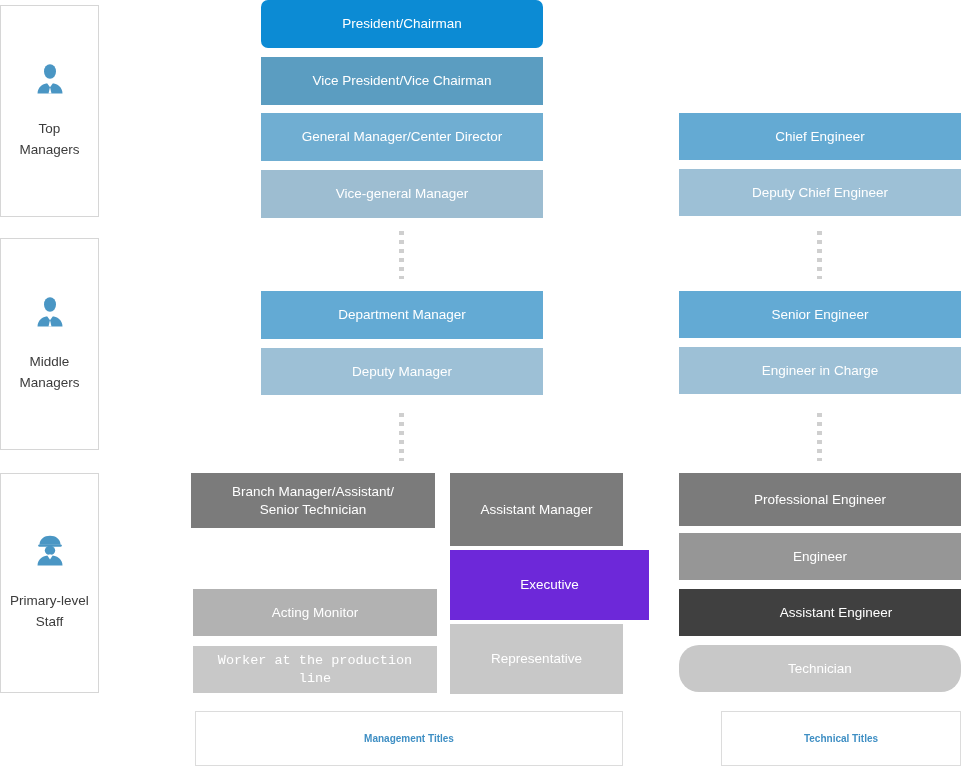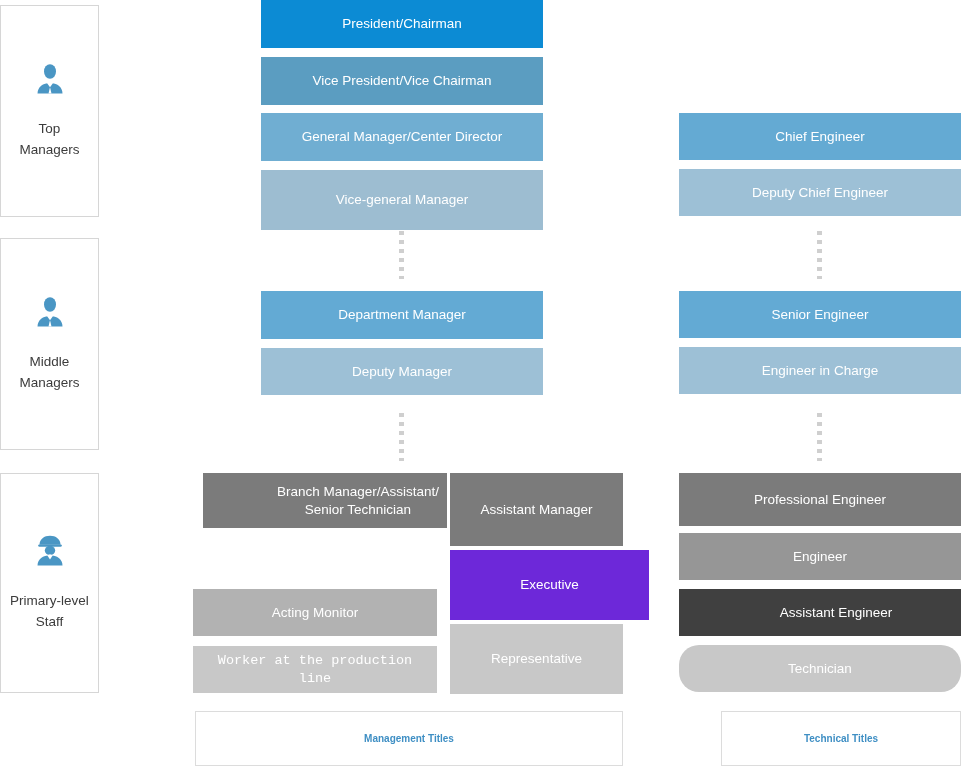--- a/index.html
+++ b/index.html
@@ -105,30 +105,30 @@
         <rect x="5.2" y="10.4" width="23.6" height="2.4" rx="1.2" fill="#4a96c4"></rect>
         <ellipse cx="17" cy="16.4" rx="5.2" ry="4.6" fill="#4a96c4"></ellipse>
         <path d="M4.5 31.5c0-6.4 5.6-10.2 12.5-10.2s12.5 3.8 12.5 10.2z" fill="#4a96c4"></path>
         <path d="M14.2 21.3 17 25.4l2.8-4.1-2.8-1.1z" fill="#ffffff"></path>
       </svg>
     </span>
     <span class="lbl">Primary-level
 Staff</span>
   </div>
 
-  <div class="box" style="left:261px;width:282px;top:0px;height:48px;background:#0c8bd4;">
+  <div class="box" style="left:261px;width:282px;top:0px;height:48px;background:#0c8bd4;border-radius:7px;">
     <span>President/Chairman</span>
   </div>
   <div class="box" style="left:261px;width:282px;top:57px;height:48px;background:#5b9dc1;">
     <span>Vice President/Vice Chairman</span>
   </div>
   <div class="box" style="left:261px;width:282px;top:113px;height:48px;background:#70aed2;">
     <span>General Manager/Center Director</span>
   </div>
-  <div class="box" style="left:261px;width:282px;top:170px;height:60px;background:#9dbdd1;">
+  <div class="box" style="left:261px;width:282px;top:170px;height:48px;background:#9dbdd1;">
     <span>Vice-general Manager</span>
   </div>
 
   <div class="box" style="left:679px;width:282px;top:113px;height:47px;background:#64aad3;">
     <span>Chief Engineer</span>
   </div>
   <div class="box" style="left:679px;width:282px;top:169px;height:47px;background:#9dc0d6;">
     <span>Deputy Chief Engineer</span>
   </div>
 
@@ -145,21 +145,21 @@
   <div class="box" style="left:679px;width:282px;top:291px;height:47px;background:#63aad4;">
     <span>Senior Engineer</span>
   </div>
   <div class="box" style="left:679px;width:282px;top:347px;height:47px;background:#9dc0d6;">
     <span>Engineer in Charge</span>
   </div>
 
   <div class="dots" style="left:399px;top:413px;height:48px;"></div>
   <div class="dots" style="left:817px;top:413px;height:48px;"></div>
 
-  <div class="box" style="left:203px;width:244px;top:473px;height:55px;background:#7b7b7b;justify-content:flex-end;">
+  <div class="box" style="left:191px;width:244px;top:473px;height:55px;background:#7b7b7b;">
     <span>Branch Manager/Assistant/
 Senior Technician</span>
   </div>
   <div class="box" style="left:193px;width:244px;top:589px;height:47px;background:#b2b2b2;">
     <span>Acting Monitor</span>
   </div>
   <div class="box" style="left:193px;width:244px;top:646px;height:47px;background:#c8c8c8;font-family:Liberation Mono, monospace;">
     <span>Worker at the production line</span>
   </div>
 

